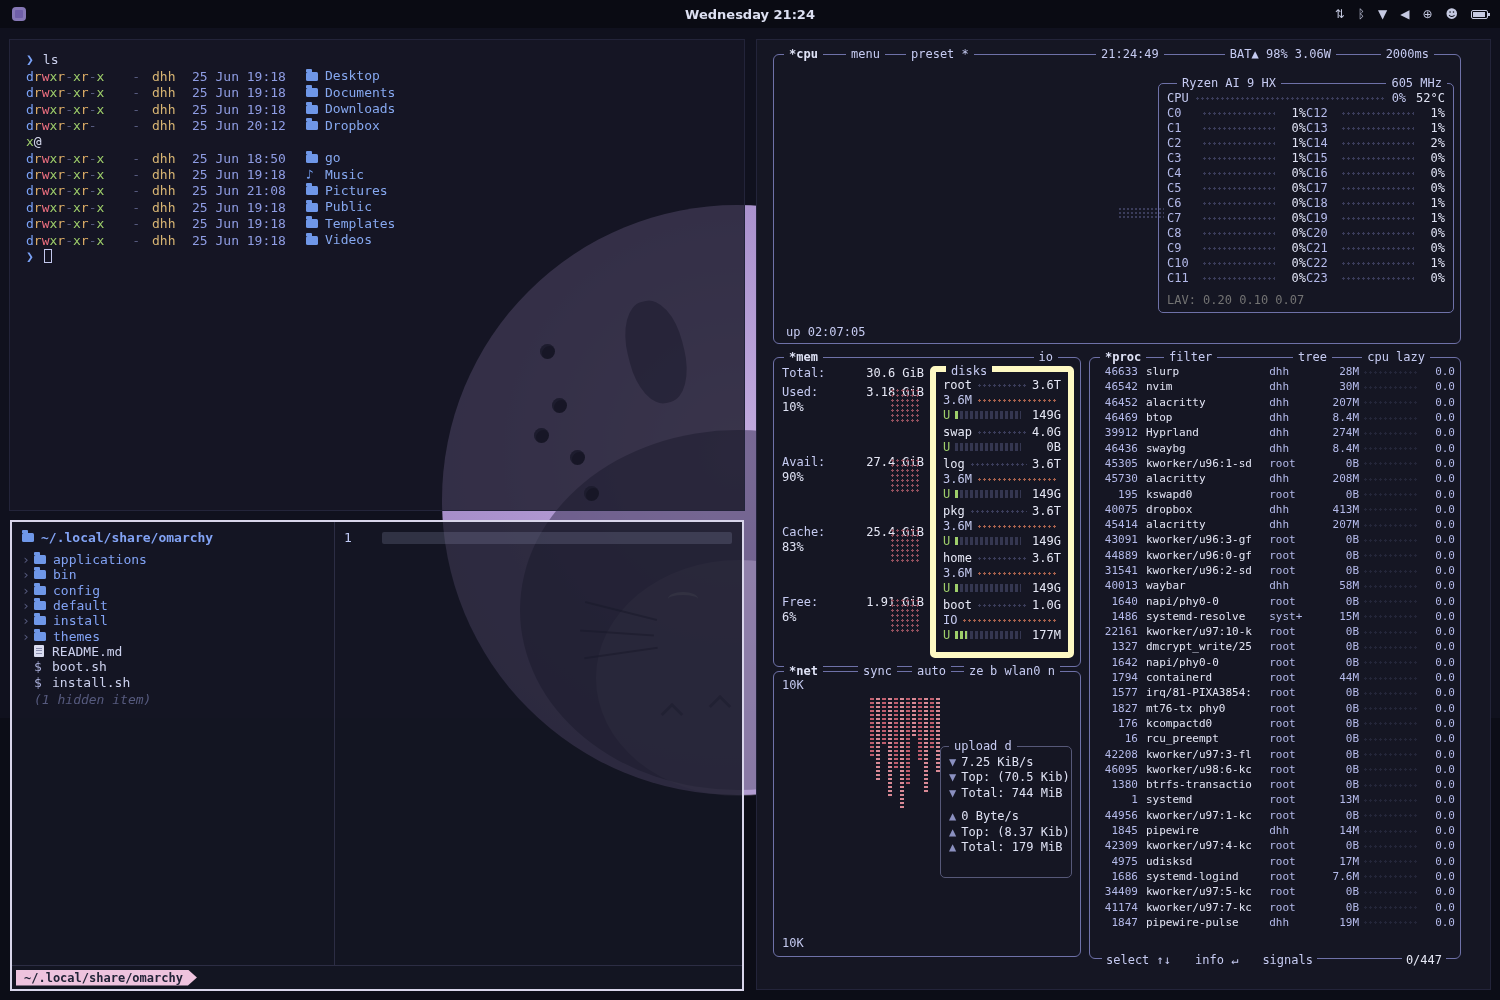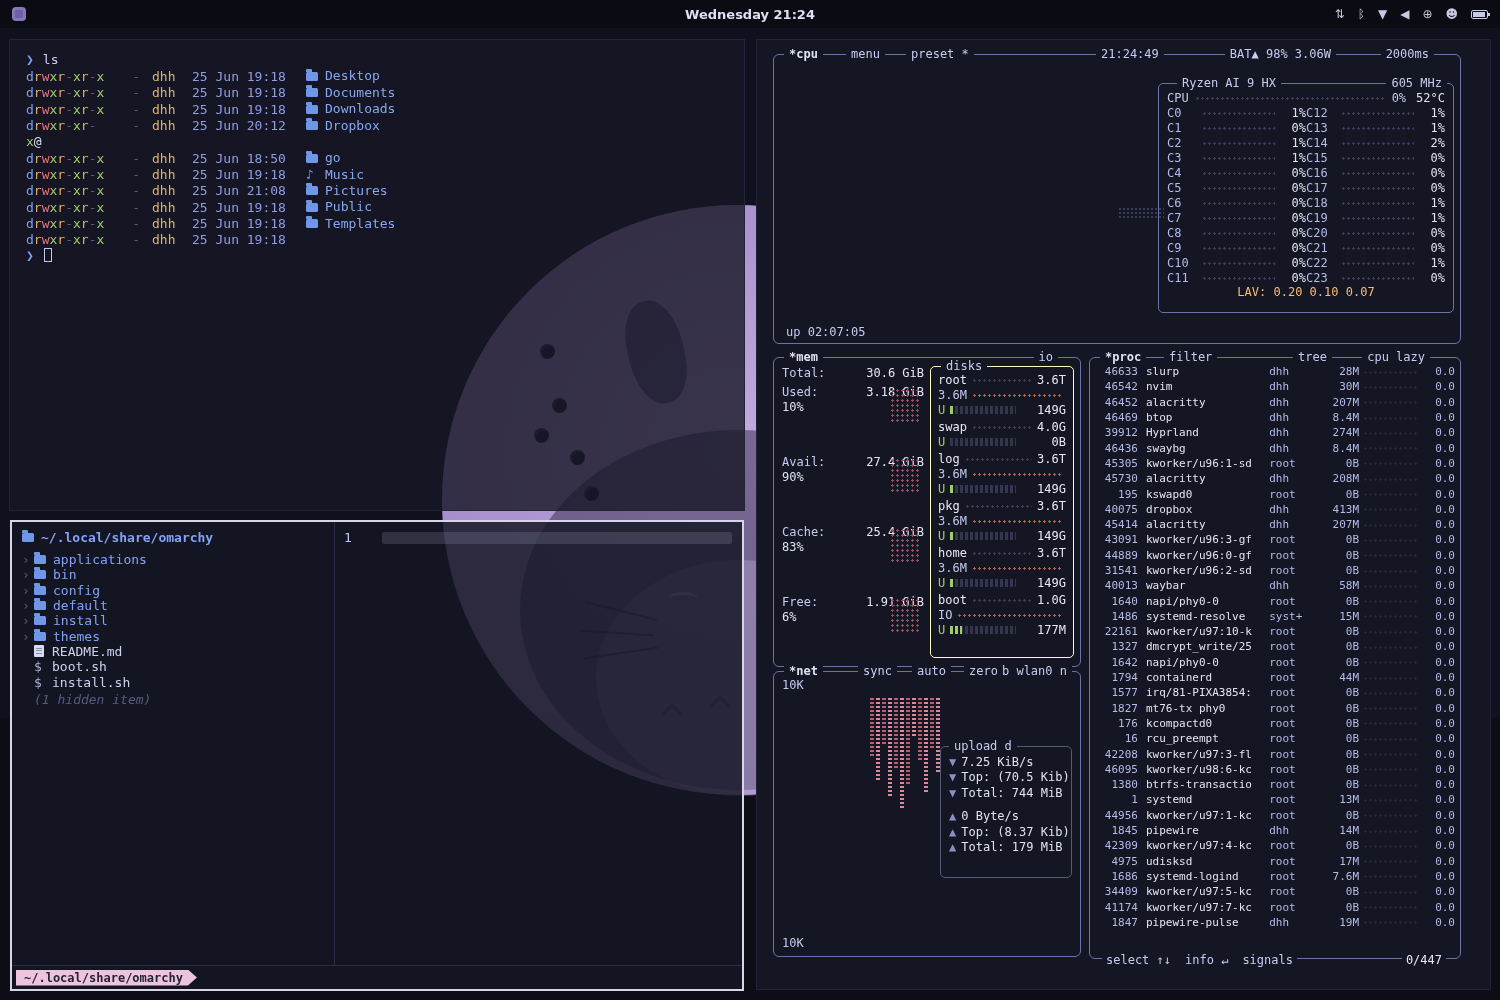--- a/index.html
+++ b/index.html
@@ -101,51 +101,51 @@
 .t-cpu{left:10px}.t-menu{left:72px}.t-preset{left:132px}.t-clock{left:322px}.t-bat{right:124px}.t-interval{right:26px}
 .core-panel{position:absolute;right:6px;top:28px;width:296px;height:230px;border:1px solid #6e71a8;border-radius:5px;padding:6px 8px}
 .cp-model{left:18px}.cp-freq{right:6px}
 .cpu-total-row,.core-row{display:flex;align-items:center;height:15px}
 .cpu-total-row .temp{margin-left:10px;color:#e0e3f4}
 .core-cols{display:flex}
 .core-cols>div{flex:1}
 .core-name{width:30px;color:#b4baea}
 .core-meter{flex:1;margin:0 5px;background-image:radial-gradient(circle,#3a3c5a 1px,transparent 1.1px);background-size:5px 5px;background-position:0 70%;background-repeat:repeat-x;height:11px}
 .core-pct{width:26px;text-align:right;color:#dfe2f4}
-.lav{text-align:center;margin-top:0;color:#fdba74}
+.lav{text-align:left;margin-top:8px;color:#737373}
 .cpu-squiggle{position:absolute;left:344px;top:152px;width:46px;height:12px;
   background-image:radial-gradient(circle,#3a3c5a 1px,transparent 1.1px);background-size:4px 4px}
 .uptime{position:absolute;left:12px;bottom:4px;color:#c6cbf2}
 
 .mem-box{left:16px;top:317px;width:308px;height:310px}
 .t-mem{left:10px}.t-io{right:22px}
 .mem-col{position:absolute;left:8px;top:8px;width:142px}
 .mem-line,.mem-pct-line{display:flex;align-items:flex-start;height:15px}
 .ml{color:#c6cbf2}
 .mv{margin-left:auto;color:#e6e8f6}
 .mem-block{height:66px;position:relative;margin-top:4px}
 .mp{color:#dfe2f4}
 .vdots{position:absolute;right:4px;top:3px;width:30px;height:36px;
   background-image:radial-gradient(circle,#94505e 1.1px,transparent 1.2px);background-size:5px 5px}
-.disks-panel{position:absolute;left:156px;top:8px;width:144px;height:292px;border:1px solid #fef9c3;border-radius:5px;padding:5px 7px}
+.disks-panel{position:absolute;left:156px;top:8px;width:144px;height:292px;border:6px solid #fef9c3;border-radius:5px;padding:5px 7px}
 .dp-title{left:10px;background:#151623}
 .disk-group{margin-bottom:2px}
 .dline{display:flex;align-items:center;height:15px}
 .dname{color:#e6e8f6}
 .dsize{margin-left:auto;color:#e6e8f6}
 .dact{color:#c3c8ee}
 .dleader{flex:1;margin:0 5px;background-image:radial-gradient(circle,#3a3c5a 1px,transparent 1.1px);background-size:5px 5px;background-position:0 70%;background-repeat:repeat-x;height:11px}
 .dleader.orange{background-image:radial-gradient(circle,#a8614c 1px,transparent 1.1px)}
 .ulabel{color:#9ece6a;margin-right:5px}
 .ubar{width:66px;height:8px;background:repeating-linear-gradient(90deg,#343650 0 3px,transparent 3px 5px);overflow:hidden}
 .ufill{display:block;height:100%;background:repeating-linear-gradient(90deg,#9ece6a 0 3px,transparent 3px 5px)}
 .dused{margin-left:auto;color:#e6e8f6}
 
 .net-box{left:16px;top:631px;width:308px;height:286px}
-.t-net{left:10px}.t-sync{left:84px}.t-auto{left:138px}.t-zero{left:190px}.t-iface{right:8px}
+.t-net{left:10px}.t-sync{left:84px}.t-auto{left:138px}.t-zero{left:190px}.t-iface{right:20px}
 .net-scale-top{position:absolute;left:8px;top:6px;color:#c3c8ee}
 .net-scale-bottom{position:absolute;left:8px;bottom:6px;color:#c3c8ee}
 .net-graph{position:absolute;left:96px;top:26px;width:120px;height:150px}
 .ncol{position:absolute;top:0;width:4px;background:repeating-linear-gradient(180deg,#c05e6e 0 2px,transparent 2px 4px)}
 .ncol.alt{background:repeating-linear-gradient(180deg,#d98a96 0 2px,transparent 2px 4px)}
 .net-inner{position:absolute;left:166px;top:74px;width:132px;height:132px;border:1px solid #565878;border-radius:5px;padding:7px 8px;background:#151623}
 .ni-title{left:8px}
 .net-row{display:flex;height:15.5px;align-items:center;white-space:nowrap}
 .net-gap{height:8px}
 .arr{color:#8b90c0;margin-right:5px}
@@ -160,21 +160,21 @@
 .ph-mem{width:40px;text-align:right}
 .ph-cpu{margin-left:auto;width:36px;text-align:right}
 .proc-rows{font-size:11px}
 .prow{display:flex;align-items:center;height:15.3px;cursor:default}
 .pp{width:44px;text-align:right;color:#b4baea}
 .pg{width:120px;margin-left:8px;color:#e2e4f4;white-space:nowrap;overflow:hidden}
 .pu{width:52px;margin-left:6px;color:#b4baea}
 .pm{width:40px;text-align:right;color:#b4baea}
 .pd{width:56px;margin:0 4px;background-image:radial-gradient(circle,#34365080 1px,transparent 1.1px);background-size:5px 5px;background-position:0 60%;background-repeat:repeat-x;height:10px}
 .pc{margin-left:auto;width:34px;text-align:right;color:#b4baea}
-.proc-footer-l{position:absolute;bottom:-9px;left:12px;background:#151623;padding:0 4px;display:flex;gap:14px;color:#c6cbf2}
+.proc-footer-l{position:absolute;bottom:-9px;left:12px;background:#151623;padding:0 4px;display:flex;gap:24px;color:#c6cbf2}
 .proc-footer-r{position:absolute;bottom:-9px;right:14px;background:#151623;padding:0 4px;color:#e6e8f6}
 </style>
 </head>
 <body>
 
 <div class="screen">
 
   <div class="wallpaper">
     <div class="moon"></div>
     <div class="t-ear e1"></div>
@@ -311,20 +311,24 @@
           <span class="col-name">
             <span class="fi"></span>
             <span class="nm">Templates</span>
           </span>
         </div>
         <div class="ls-row">
           <span class="col-perm"><span class="c-d">d</span><span class="c-r">r</span><span class="c-w">w</span><span class="c-x">x</span><span class="c-r">r</span><span class="c-dash">-</span><span class="c-x">x</span><span class="c-r">r</span><span class="c-dash">-</span><span class="c-x">x</span></span>
           <span class="col-size">-</span>
           <span class="col-user">dhh</span>
           <span class="col-date">25 Jun 19:18</span>
+          <span class="col-name">
+            <span class="fi"></span>
+            <span class="nm">Videos</span>
+          </span>
         </div>
       </div>
     <div class="prompt-line">
       <span class="prompt">❯</span>
       <span class="cursor"></span>
     </div>
   </div>
 
   <div class="window win-files">
     <div class="fm-body">

